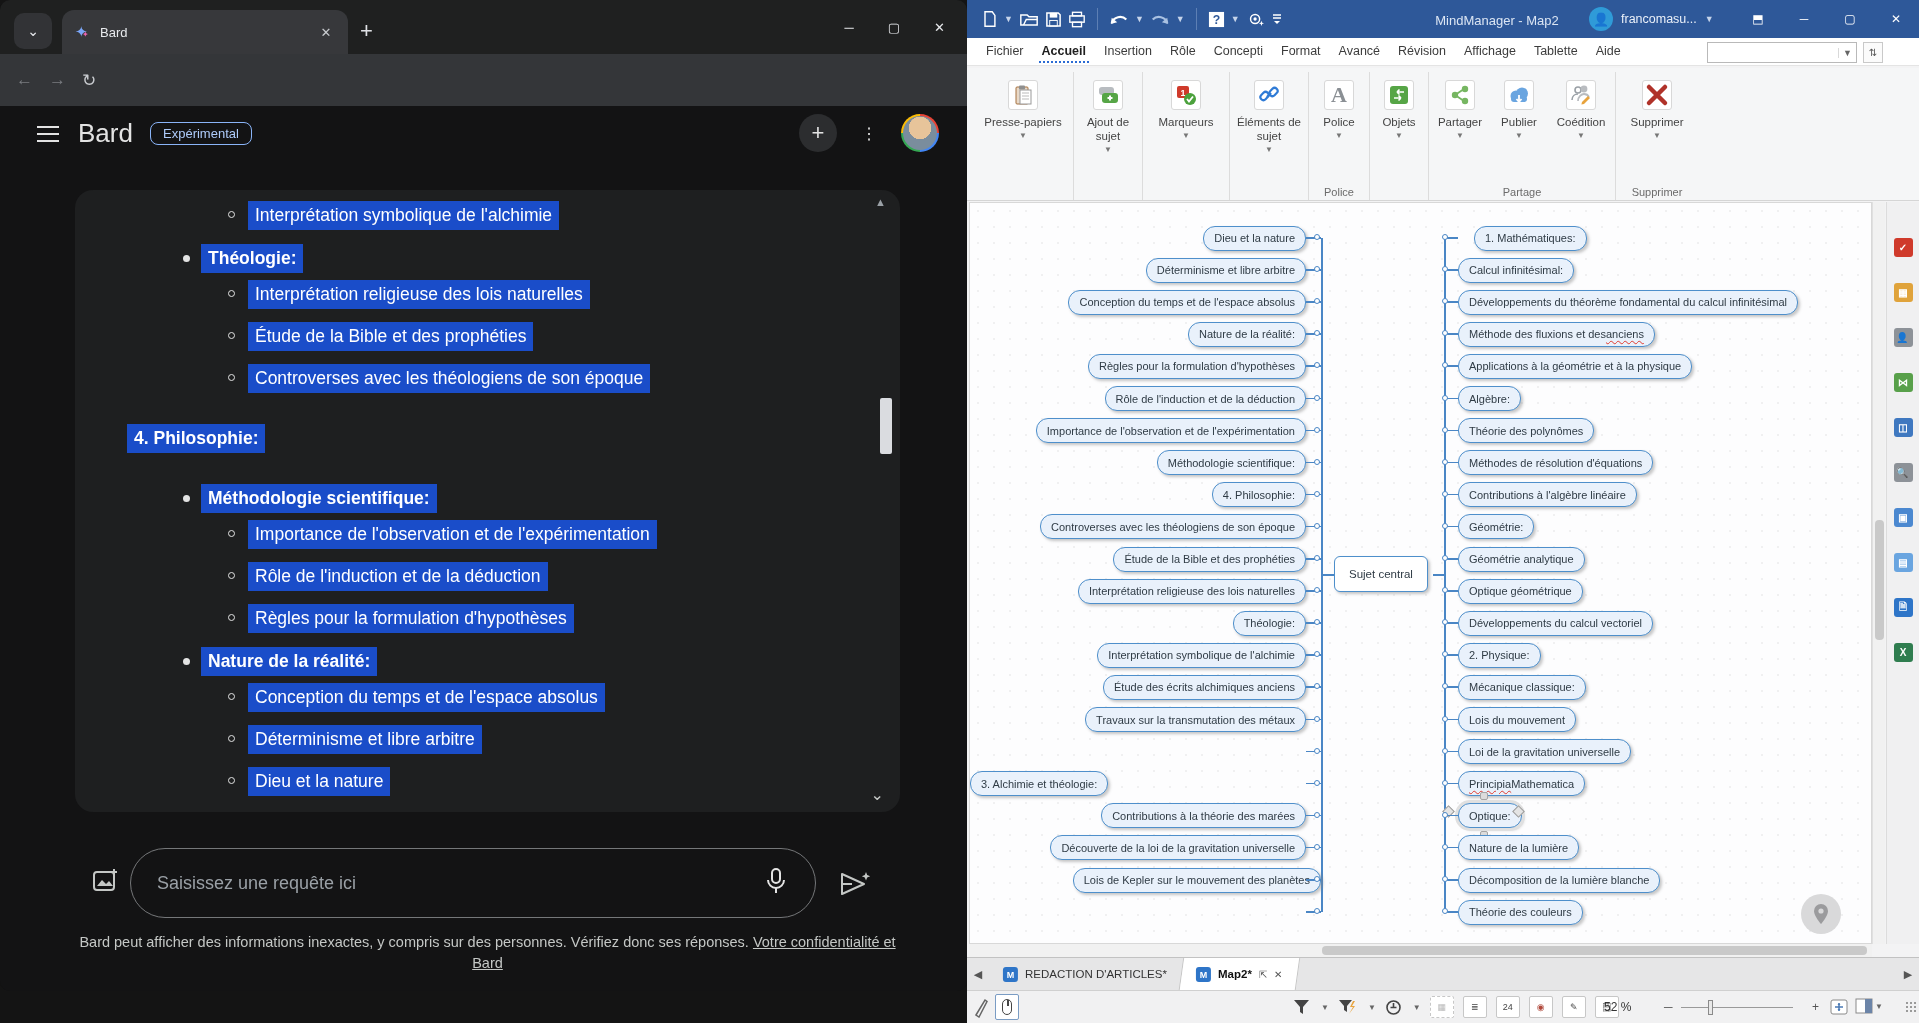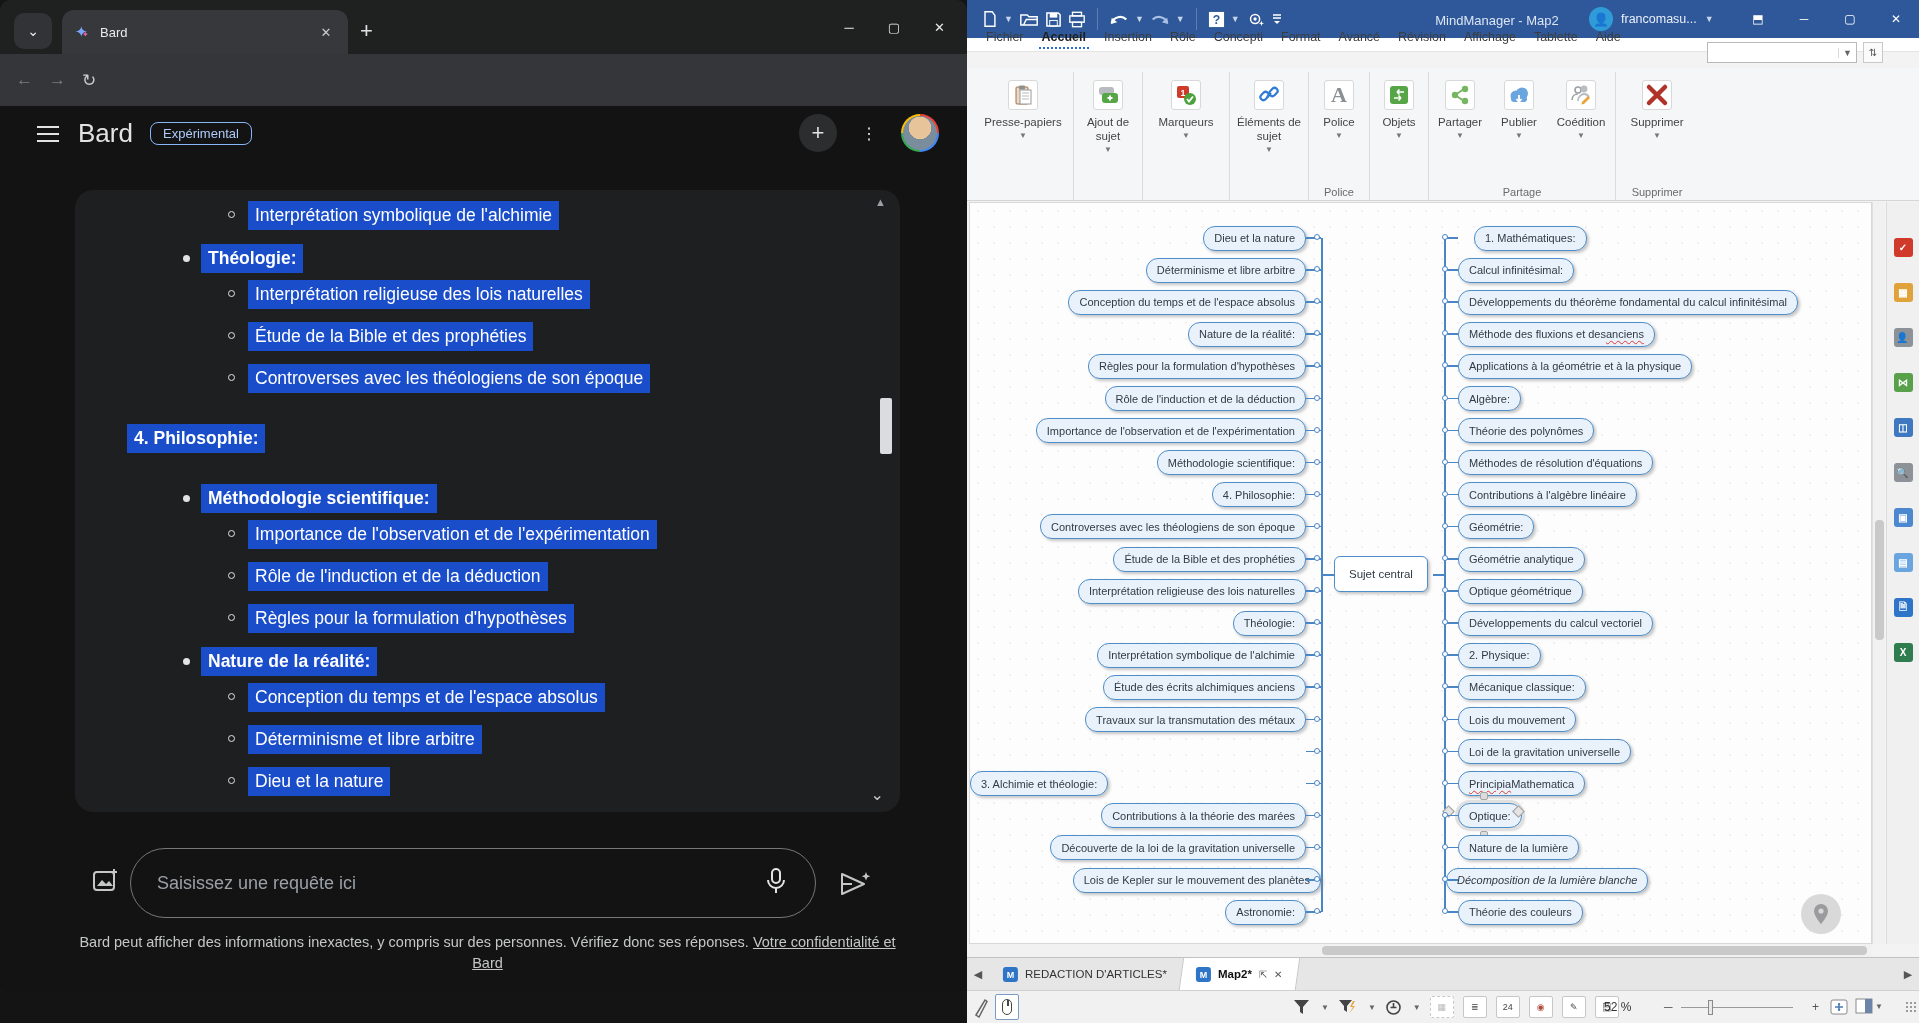--- a/index.html
+++ b/index.html
@@ -96,21 +96,21 @@
   .mm-title { position:absolute; left:420px; top:1px; width:220px; height:38px; display:flex;
     align-items:center; justify-content:center; font-size:13px; color:#dbe5f3; }
   .mm-user { position:absolute; left:622px; top:0; height:38px; display:flex; align-items:center; gap:8px;}
   .mm-user .uav { width:24px; height:24px; border-radius:50%; background:#2f9bd8; color:#fff;
     display:flex; align-items:center; justify-content:center; font-size:13px; }
   .mm-user .uname { font-size:12.5px; color:#eaf0f9; }
   .mm-user .chev { font-size:9px; color:#c6d4ea; }
   .mm-winctl { position:absolute; right:0; top:0; height:38px; display:flex; }
   .mm-winctl span { width:46px; height:38px; display:flex; align-items:center; justify-content:center;
     color:#ffffff; font-size:12px; }
-  .ribbon-tabs { position:absolute; left:0; top:38px; width:100%; height:14px; background:#ffffff;
+  .ribbon-tabs { position:absolute; left:0; top:38px; width:100%; height:28px; background:#ffffff;
     display:flex; align-items:flex-end; padding-left:10px; border-bottom:1px solid #e4e4e4;}
   .rtab { font-size:12.5px; color:#3c3c3c; padding:6px 9px 7px; position:relative; }
   .rtab.active { font-weight:bold; color:#1f1f1f; }
   .rtab.active::after { content:""; position:absolute; left:6px; right:6px; bottom:2px; height:0;
     border-bottom:2px dotted #2b6cd4; }
   .ribbon-search { position:absolute; right:62px; top:42px; width:150px; height:21px; background:#fff;
     border:1px solid #b9b9b9; display:flex; align-items:center; justify-content:flex-end; }
   .ribbon-search .chev { font-size:9px; color:#666; padding:0 4px; border-left:1px solid #d9d9d9; }
   .ribbon-search-btn { position:absolute; right:36px; top:42px; width:20px; height:21px;
     border:1px solid #c9c9c9; background:#fbfbfb; font-size:10px; color:#555;
@@ -678,23 +678,20 @@
         <div class="topic-row" style="left: 0px; top: 631.9px; width: 336px; justify-content: flex-end;">
           <div class="topic">Découverte de la loi de la gravitation universelle</div>
         </div>
         <div class="conn" style="left: 336px; top: 643.9px; width: 15px;"></div>
         <div class="conn-dot" style="left: 344px; top: 640.9px;"></div>
         <div class="topic-row" style="left: 15px; top: 664px; width: 336px; justify-content: flex-end;">
           <div class="topic">Lois de Kepler sur le mouvement des planètes</div>
         </div>
         <div class="conn" style="left: 336px; top: 676px; width: 15px;"></div>
         <div class="conn-dot" style="left: 344px; top: 673px;"></div>
-        <div class="topic-row" style="left: 0px; top: 696.1px; width: 336px; justify-content: flex-end;">
-          <div class="topic">Astronomie:</div>
-        </div>
         <div class="conn" style="left: 336px; top: 708.1px; width: 15px;"></div>
         <div class="conn-dot" style="left: 344px; top: 705.1px;"></div>
         <div class="topic-row" style="left: 504px; top: 22px;">
           <div class="topic">1. Mathématiques:</div>
         </div>
         <div class="conn" style="left: 475px; top: 34px; width: 13px;"></div>
         <div class="conn-dot" style="left: 472px; top: 31px;"></div>
         <div class="topic-row" style="left: 488px; top: 54.1px;">
           <div class="topic">Calcul infinitésimal:</div>
         </div>
@@ -787,21 +784,21 @@
         </div>
         <div class="conn" style="left: 475px; top: 611.8px; width: 13px;"></div>
         <div class="conn-dot" style="left: 472px; top: 608.8px;"></div>
         <span class="handle-sm" style="left: 510px; top: 588.8px;"></span>
         <span class="handle-sm" style="left: 510px; top: 627.8px;"></span>
         <div class="topic-row" style="left: 488px; top: 631.9px;">
           <div class="topic">Nature de la lumière</div>
         </div>
         <div class="conn" style="left: 475px; top: 643.9px; width: 13px;"></div>
         <div class="conn-dot" style="left: 472px; top: 640.9px;"></div>
-        <div class="topic-row" style="left: 476px; top: 664px; font-style: italic;">
+        <div class="topic-row" style="left: 488px; top: 664px;">
           <div class="topic">Décomposition de la lumière blanche</div>
         </div>
         <div class="conn" style="left: 475px; top: 676px; width: 13px;"></div>
         <div class="conn-dot" style="left: 472px; top: 673px;"></div>
         <div class="topic-row" style="left: 488px; top: 696.1px;">
           <div class="topic">Théorie des couleurs</div>
         </div>
         <div class="conn" style="left: 475px; top: 708.1px; width: 13px;"></div>
         <div class="conn-dot" style="left: 472px; top: 705.1px;"></div>
         <div class="topic central" style="position: absolute; left: 364px; top: 353.05px;">Sujet central</div>

